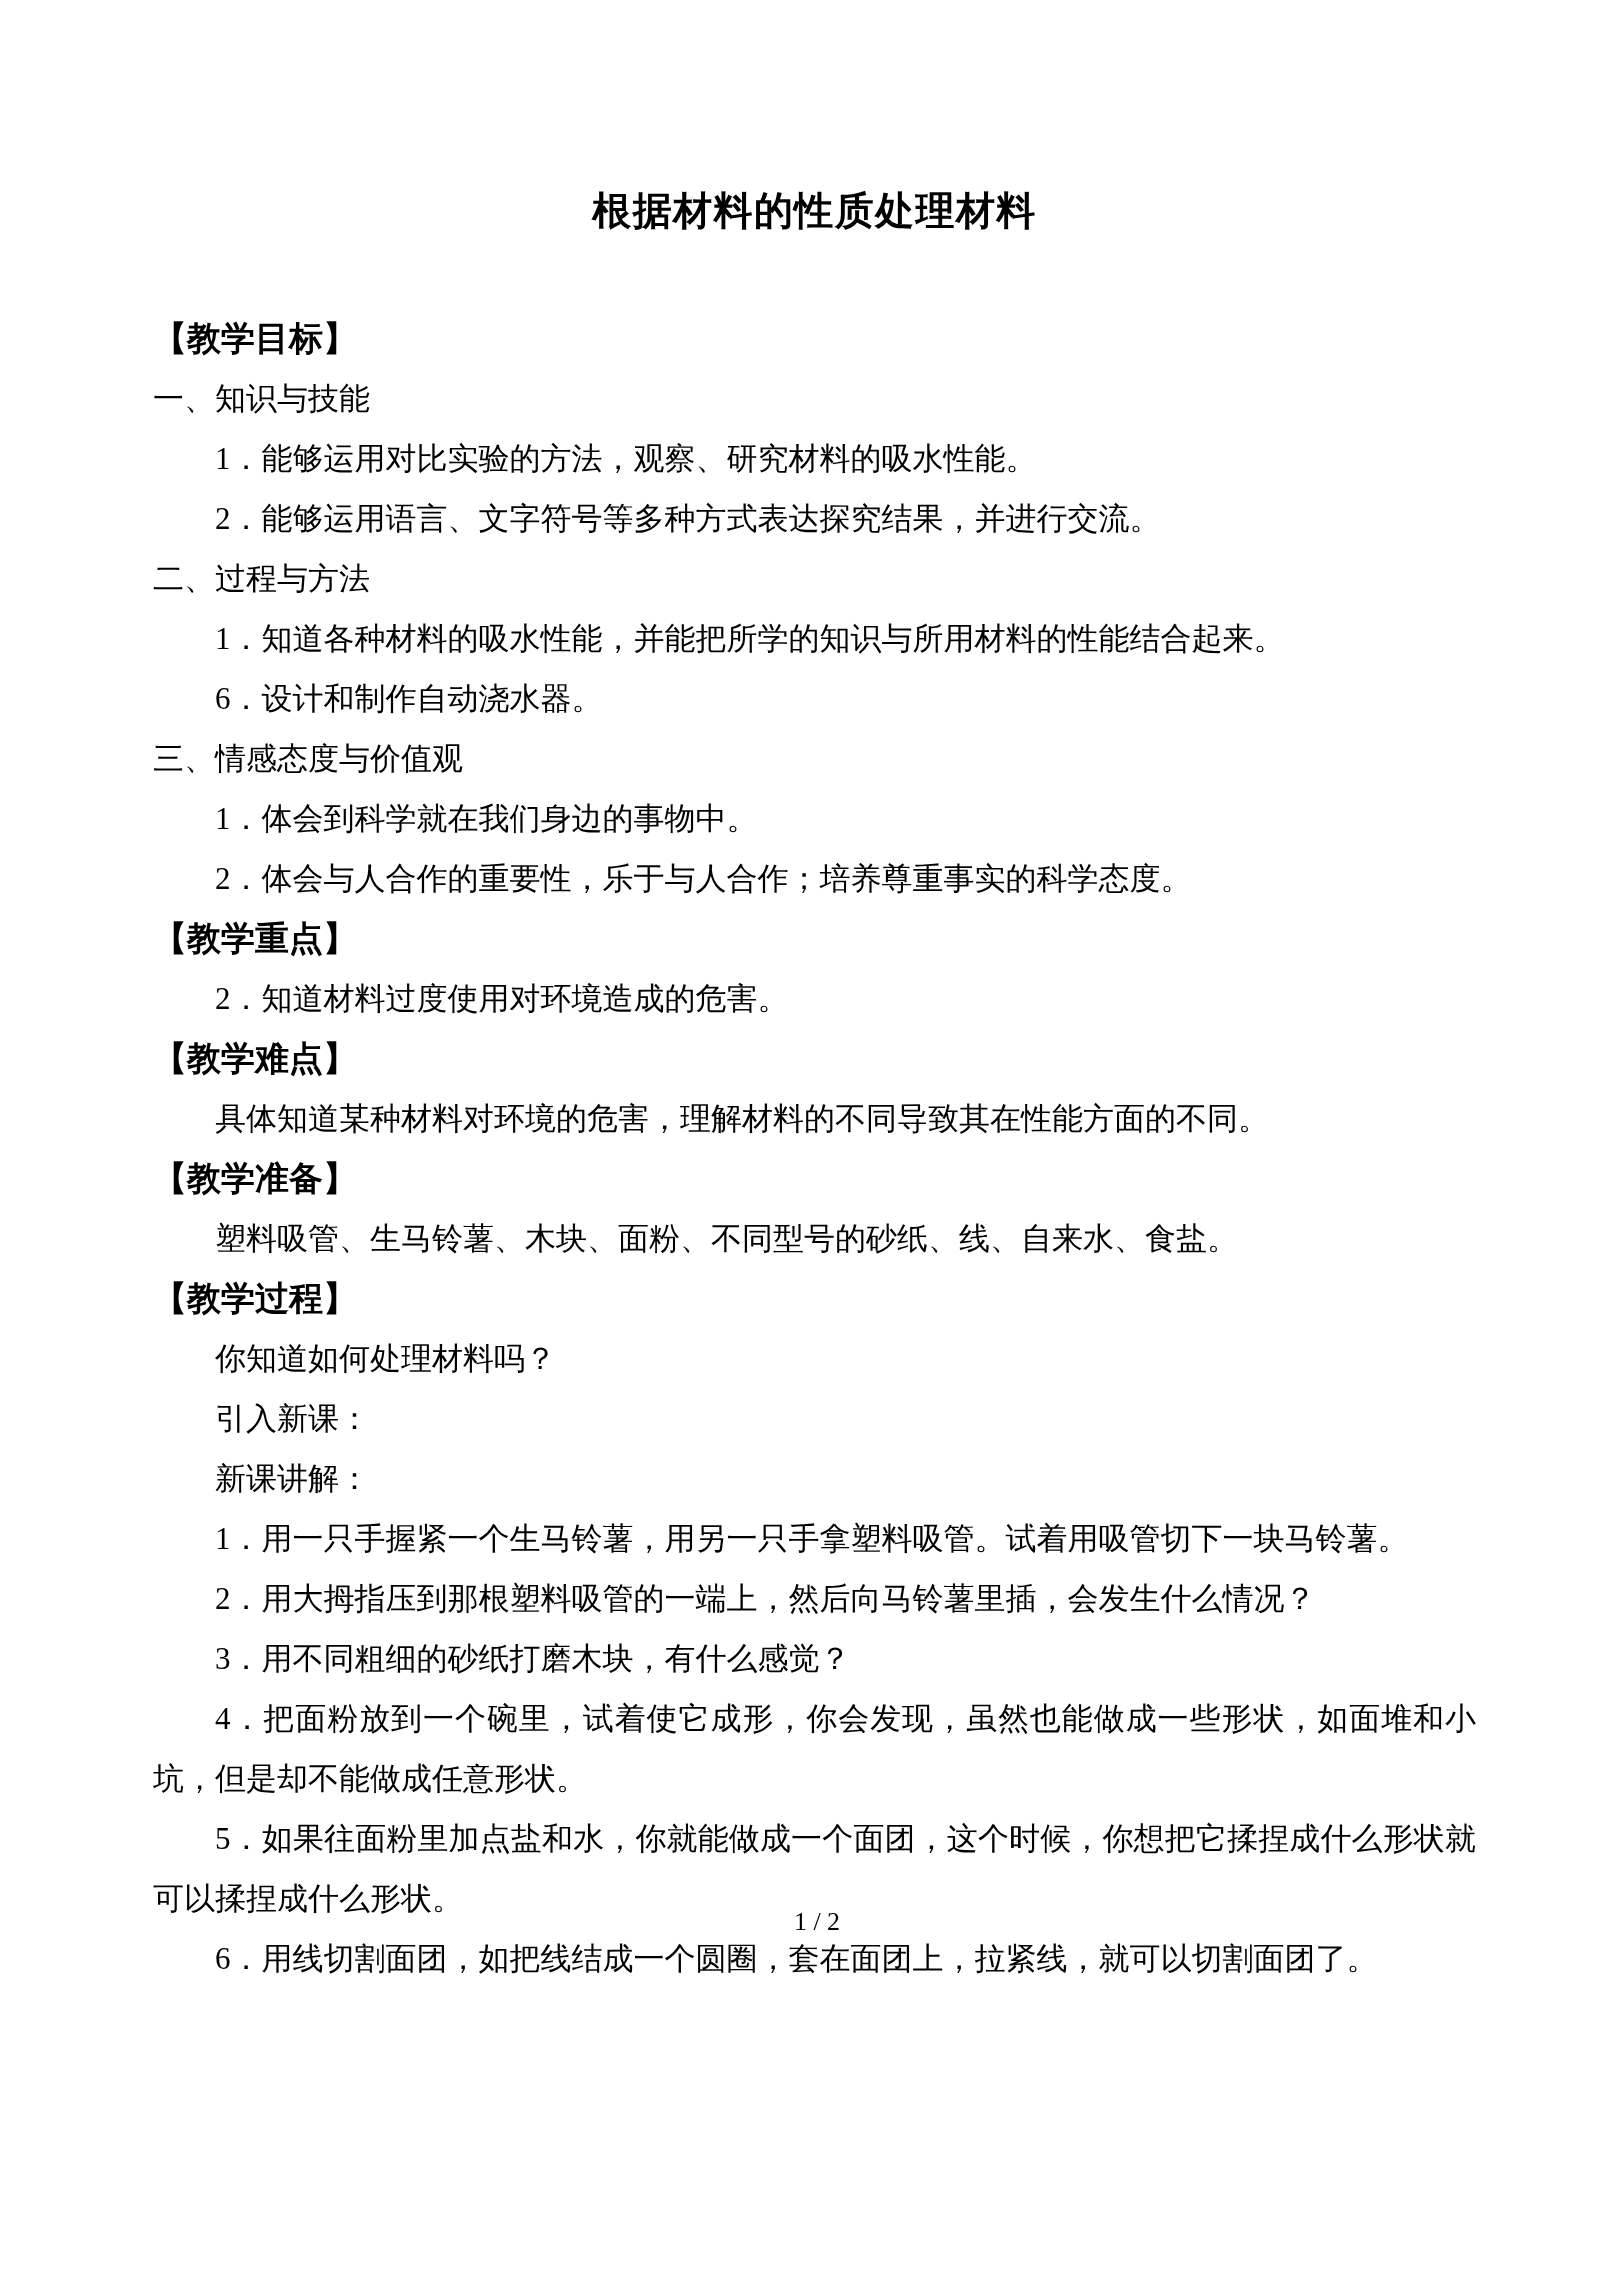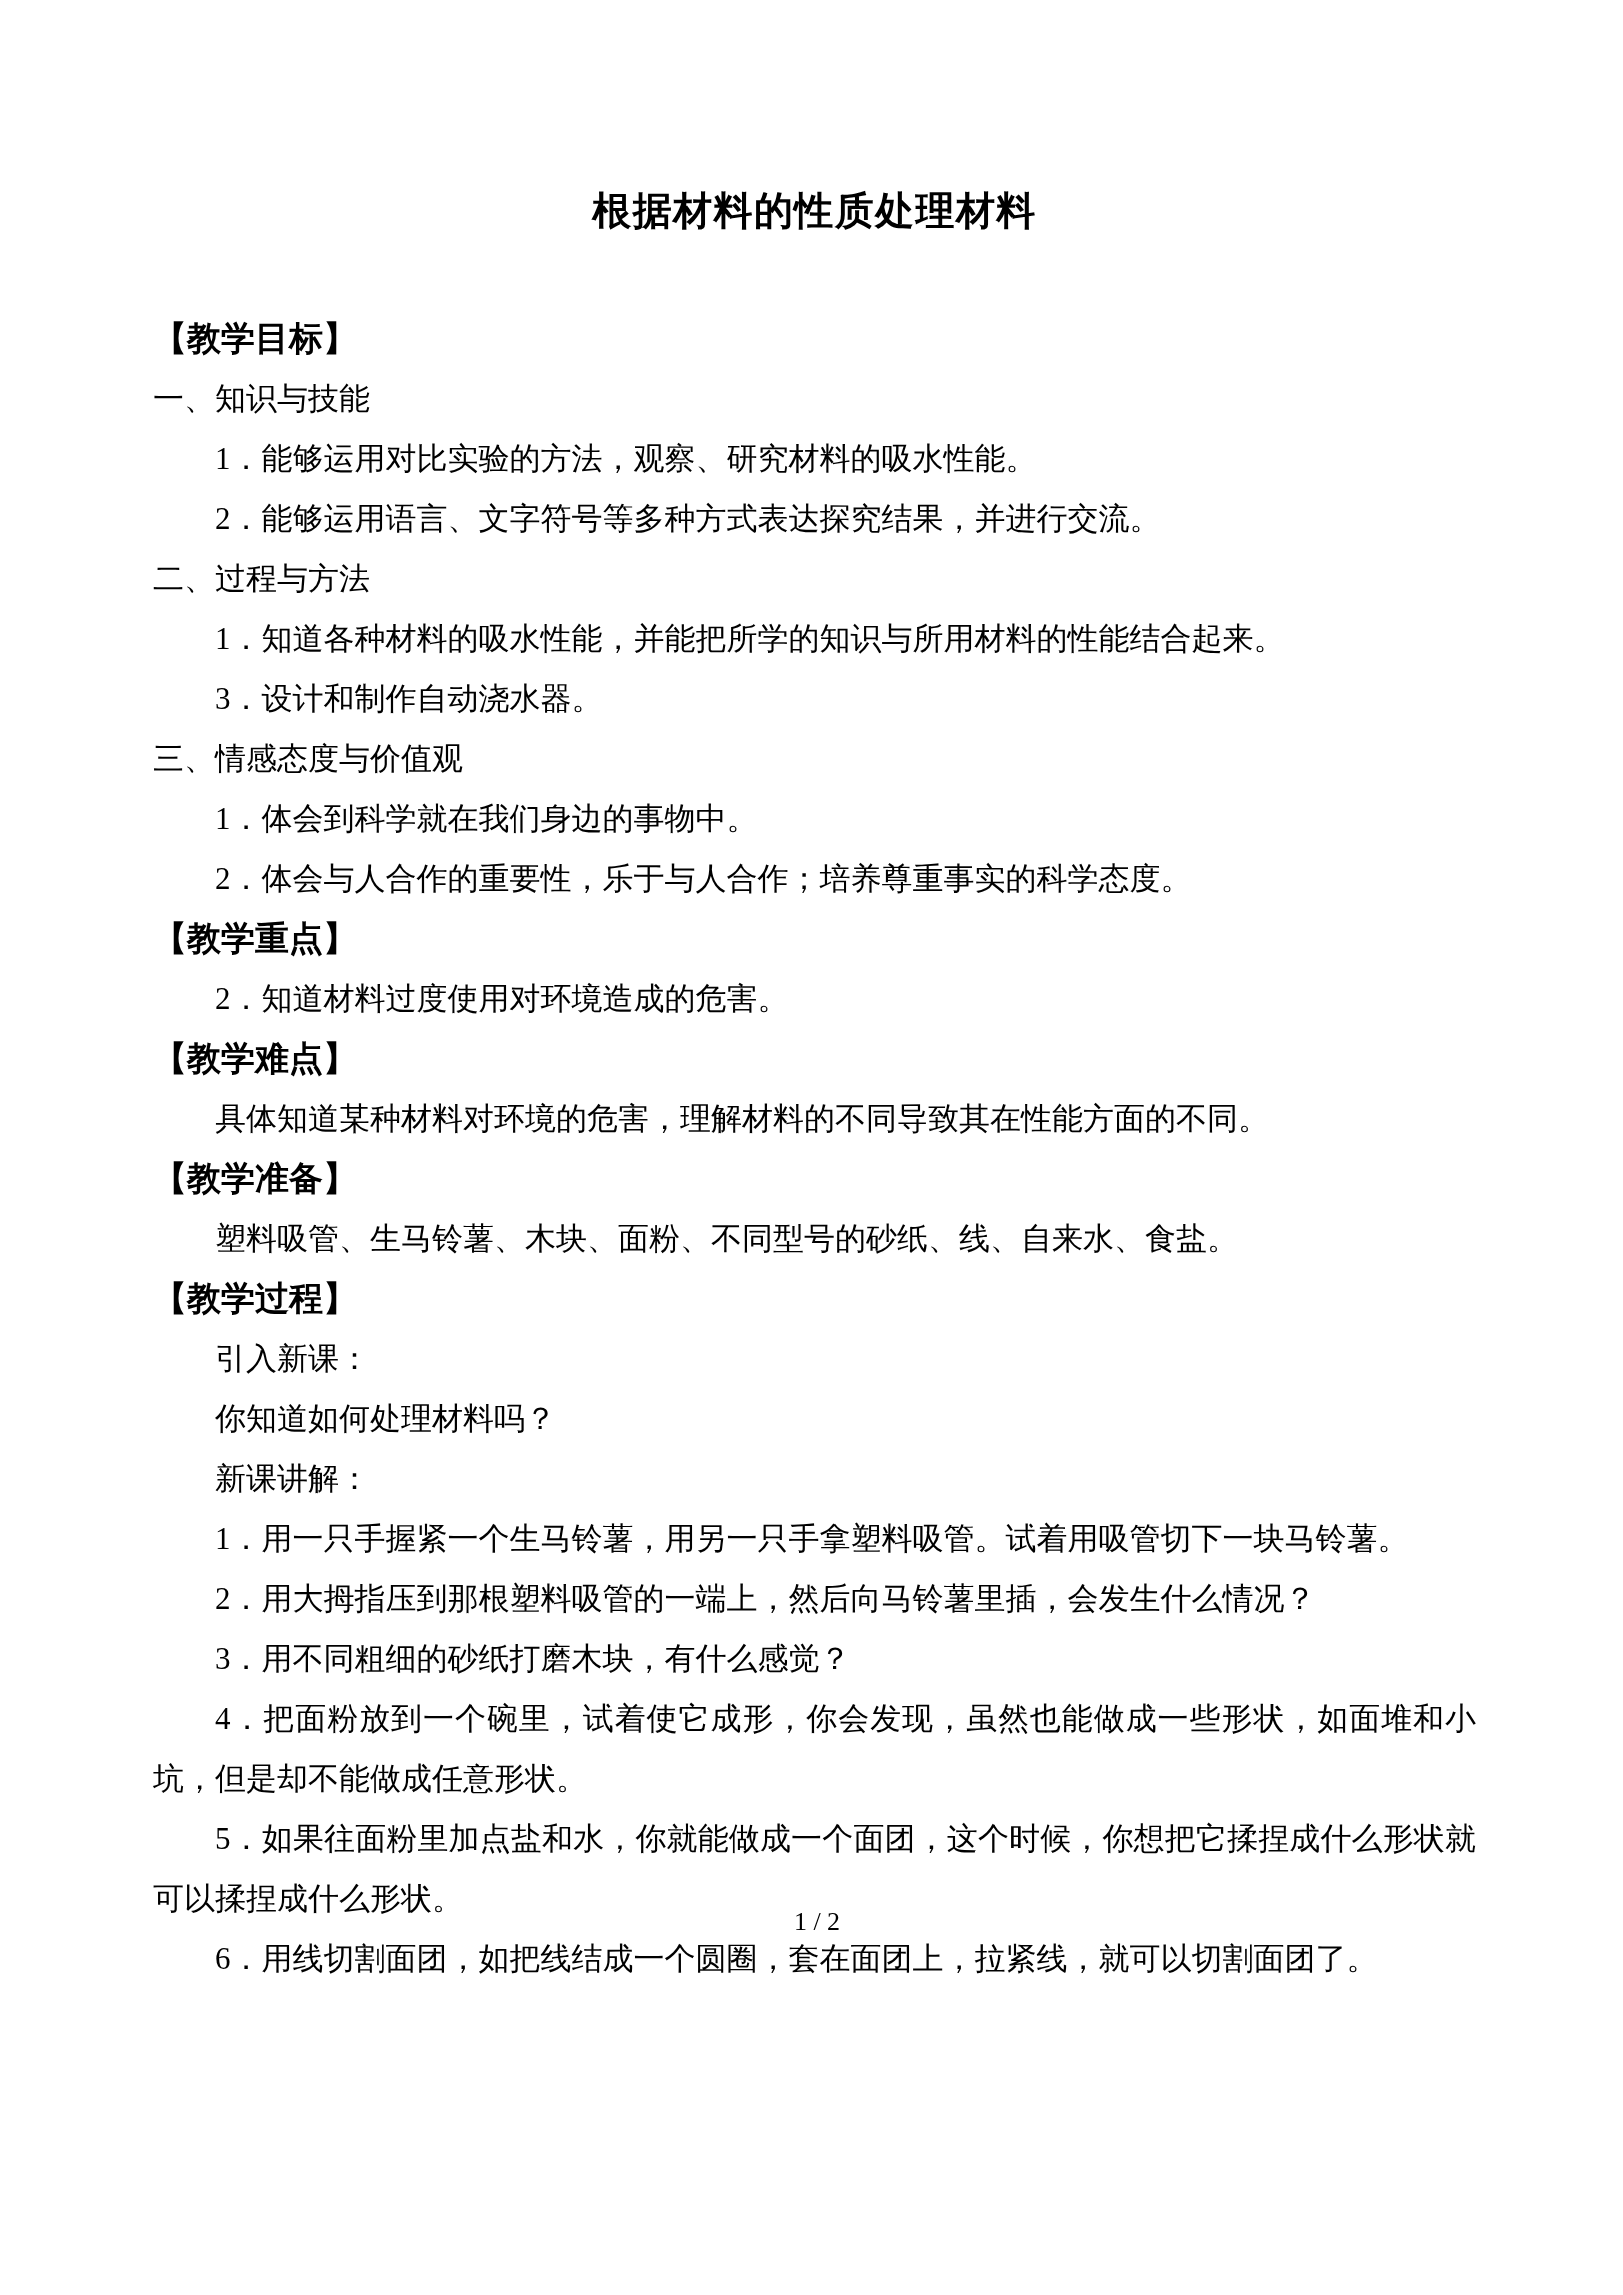--- a/index.html
+++ b/index.html
@@ -60,33 +60,33 @@
 <div class="page">
   <h1 class="doc-title">根据材料的性质处理材料</h1>
 
   <div class="doc-body">
       <p class="heading">【教学目标】</p>
       <p class="subheading">一、知识与技能</p>
       <p class="item">1．能够运用对比实验的方法，观察、研究材料的吸水性能。</p>
       <p class="item">2．能够运用语言、文字符号等多种方式表达探究结果，并进行交流。</p>
       <p class="subheading">二、过程与方法</p>
       <p class="item">1．知道各种材料的吸水性能，并能把所学的知识与所用材料的性能结合起来。</p>
-      <p class="item">3．设计和制作自动浇水器。</p>
+      <p class="item">6．设计和制作自动浇水器。</p>
       <p class="subheading">三、情感态度与价值观</p>
       <p class="item">1．体会到科学就在我们身边的事物中。</p>
       <p class="item">2．体会与人合作的重要性，乐于与人合作；培养尊重事实的科学态度。</p>
       <p class="heading">【教学重点】</p>
       <p class="item">2．知道材料过度使用对环境造成的危害。</p>
       <p class="heading">【教学难点】</p>
       <p class="para">具体知道某种材料对环境的危害，理解材料的不同导致其在性能方面的不同。</p>
       <p class="heading">【教学准备】</p>
       <p class="para">塑料吸管、生马铃薯、木块、面粉、不同型号的砂纸、线、自来水、食盐。</p>
       <p class="heading">【教学过程】</p>
+      <p class="para">你知道如何处理材料吗？</p>
       <p class="para">引入新课：</p>
-      <p class="para">你知道如何处理材料吗？</p>
       <p class="para">新课讲解：</p>
       <p class="item">1．用一只手握紧一个生马铃薯，用另一只手拿塑料吸管。试着用吸管切下一块马铃薯。</p>
       <p class="item">2．用大拇指压到那根塑料吸管的一端上，然后向马铃薯里插，会发生什么情况？</p>
       <p class="item">3．用不同粗细的砂纸打磨木块，有什么感觉？</p>
       <p class="item">4．把面粉放到一个碗里，试着使它成形，你会发现，虽然也能做成一些形状，如面堆和小坑，但是却不能做成任意形状。</p>
       <p class="item">5．如果往面粉里加点盐和水，你就能做成一个面团，这个时候，你想把它揉捏成什么形状就可以揉捏成什么形状。</p>
       <p class="item">6．用线切割面团，如把线结成一个圆圈，套在面团上，拉紧线，就可以切割面团了。</p>
     </div>
 
   <div class="footer">1 / 2</div>

